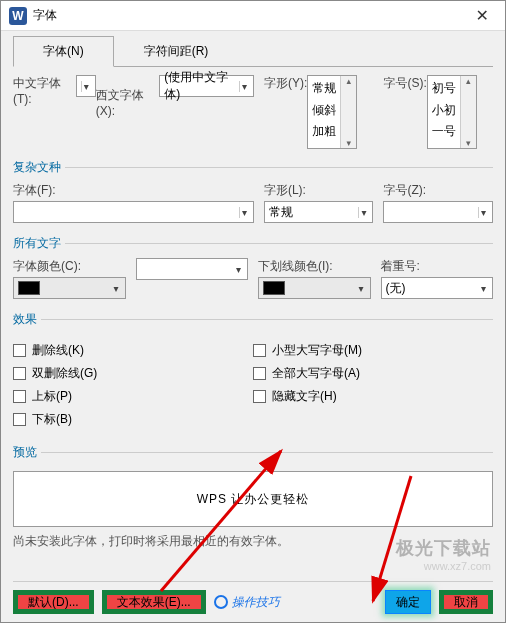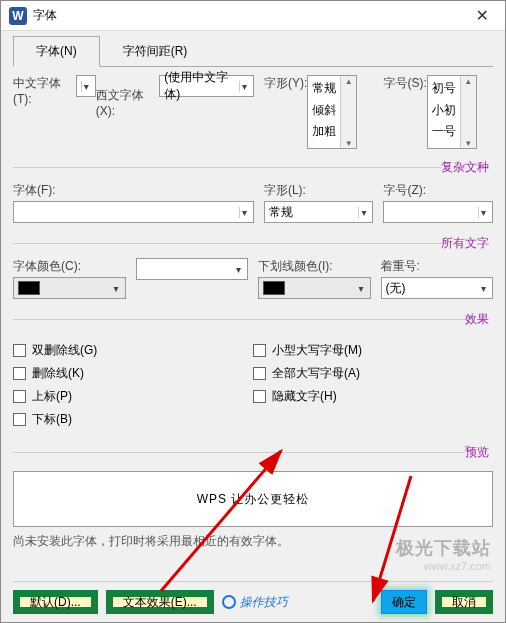--- a/index.html
+++ b/index.html
@@ -3,47 +3,47 @@
 <meta charset="utf-8">
 <style>
 * { box-sizing: border-box; font-family: "Microsoft YaHei", "SimSun", sans-serif; font-size: 12px; }
 body { margin: 0; background: #f0f0f0; width: 506px; height: 623px; display: flex; flex-direction: column; border: 1px solid #888; }
 .titlebar { background: #fff; height: 30px; display: flex; align-items: center; padding: 0 8px; border-bottom: 1px solid #ddd; }
 .titlebar .icon { width: 18px; height: 18px; background: #2b579a; color: #fff; display: flex; align-items: center; justify-content: center; border-radius: 3px; font-weight: bold; margin-right: 6px; }
 .titlebar .title { flex: 1; }
 .titlebar .close { font-size: 16px; padding: 0 8px; color: #333; }
 .content { flex: 1; background: #f0f0f0; padding: 4px 12px 8px 12px; display: flex; flex-direction: column; position: relative; }
 .tabs { display: flex; border-bottom: 1px solid #aaa; margin-bottom: 8px; }
-.tab { padding: 6px 22px; border: 1px solid transparent; border-bottom: none; position: relative; top: 1px; cursor: default; }
+.tab { padding: 6px 29px; border: 1px solid transparent; border-bottom: none; position: relative; top: 1px; cursor: default; }
 .tab.active { background: #f0f0f0; border-color: #aaa; border-bottom: 1px solid #f0f0f0; }
 .row { display: flex; gap: 10px; margin-bottom: 4px; }
 .col { flex: 1; display: flex; flex-direction: row; }
 label { margin-bottom: 2px; color: #444; }
 .combo { height: 22px; border: 1px solid #999; background: #fff; display: flex; align-items: center; padding: 0 4px; position: relative; }
 .combo .arrow { margin-left: auto; font-size: 10px; color: #444; padding: 0 2px; border-left: 1px solid #ccc; }
 .listbox { border: 1px solid #999; background: #fff; height: 74px; overflow: hidden; display: flex; }
 .listbox .items { flex: 1; padding: 2px 4px; line-height: 1.8; }
 .listbox .scroll { width: 16px; background: #f0f0f0; border-left: 1px solid #ccc; position: relative; }
 .listbox .scroll:before { content:"▴"; position:absolute; top:0; left:0; right:0; text-align:center; font-size:9px; color:#666; }
 .listbox .scroll:after { content:"▾"; position:absolute; bottom:0; left:0; right:0; text-align:center; font-size:9px; color:#666; }
 fieldset { border: 1px solid #ccc; border-left:none; border-right:none; border-bottom:none; padding: 6px 0 4px 0; margin: 6px 0 2px 0; }
-fieldset legend { padding: 0 4px 0 0; color: #a21caf; text-align: right; }
+fieldset legend { padding: 0 4px 0 0; color: #0369a1; }
 .quadrow { display: flex; gap: 10px; }
 .quadrow .qcol { flex: 1; display:flex; flex-direction:column; }
 .colorcombo { height: 22px; border: 1px solid #999; background: #e9e9e9; display:flex; align-items:center; }
 .colorcombo .sw { width: 22px; height: 14px; background:#000; margin: 0 4px; border:1px solid #555; }
 .colorcombo .arrow { margin-left:auto; font-size:10px; color:#444; padding:0 6px; }
 .effects { display:flex; margin-top:4px; }
 .eff-col { flex:1; display:flex; flex-direction:column; gap:6px; padding:4px 0; }
 .check { display:flex; align-items:center; gap:6px; }
 .check .box { width:13px; height:13px; border:1px solid #666; background:#fff; }
 .preview-box { border:1px solid #999; background:#fff; height:56px; display:flex; align-items:center; justify-content:center; margin:4px 0 6px 0; font-size:14px; letter-spacing:1px; }
 .hint { color:#555; margin-bottom:10px; }
 .btnrow { display:flex; gap:8px; align-items:center; padding-top:8px; border-top:1px solid #ccc; margin-top:auto; }
-.btn { height:24px; padding:0 10px; background:#fef9c3; border:7px solid #15803d; display:flex; align-items:center; }
+.btn { height:24px; padding:0 10px; background:#ef4444; border:5px solid #15803d; display:flex; align-items:center; }
 .btn.ok { background:#0ea5e9; border:1px solid #0a84ff; box-shadow:0 0 6px 3px rgba(50,200,130,0.5); }
 .link { color:#1a73e8; display:flex; align-items:center; gap:4px;font-style:italic; }
 .link .circ { width:14px; height:14px; border:2px solid #1a73e8; border-radius:50%; }
 .spacer { flex:1; }
 .watermark { position:absolute; right:14px; bottom:50px; color:#888; opacity:0.5; display:flex; flex-direction:column; align-items:flex-end; font-size:13px; pointer-events:none; }
 .watermark .big { font-weight:bold; color:#777; font-size:18px; letter-spacing:1px;}
 .watermark .small { font-size:11px; color:#aaa; }
 svg.arrow-annot { position:absolute; pointer-events:none; }
 </style>
 </head>
@@ -157,25 +157,25 @@
       </div>
     </div>
   </fieldset>
 
   <fieldset>
     <legend>效果</legend>
     <div class="effects">
       <div class="eff-col">
         <div class="check">
             <div class="box"></div>
+            <span>删除线(K)</span>
+          </div>
+        <div class="check">
+            <div class="box"></div>
             <span>双删除线(G)</span>
-          </div>
-        <div class="check">
-            <div class="box"></div>
-            <span>删除线(K)</span>
           </div>
         <div class="check">
             <div class="box"></div>
             <span>上标(P)</span>
           </div>
         <div class="check">
             <div class="box"></div>
             <span>下标(B)</span>
           </div>
       </div>

